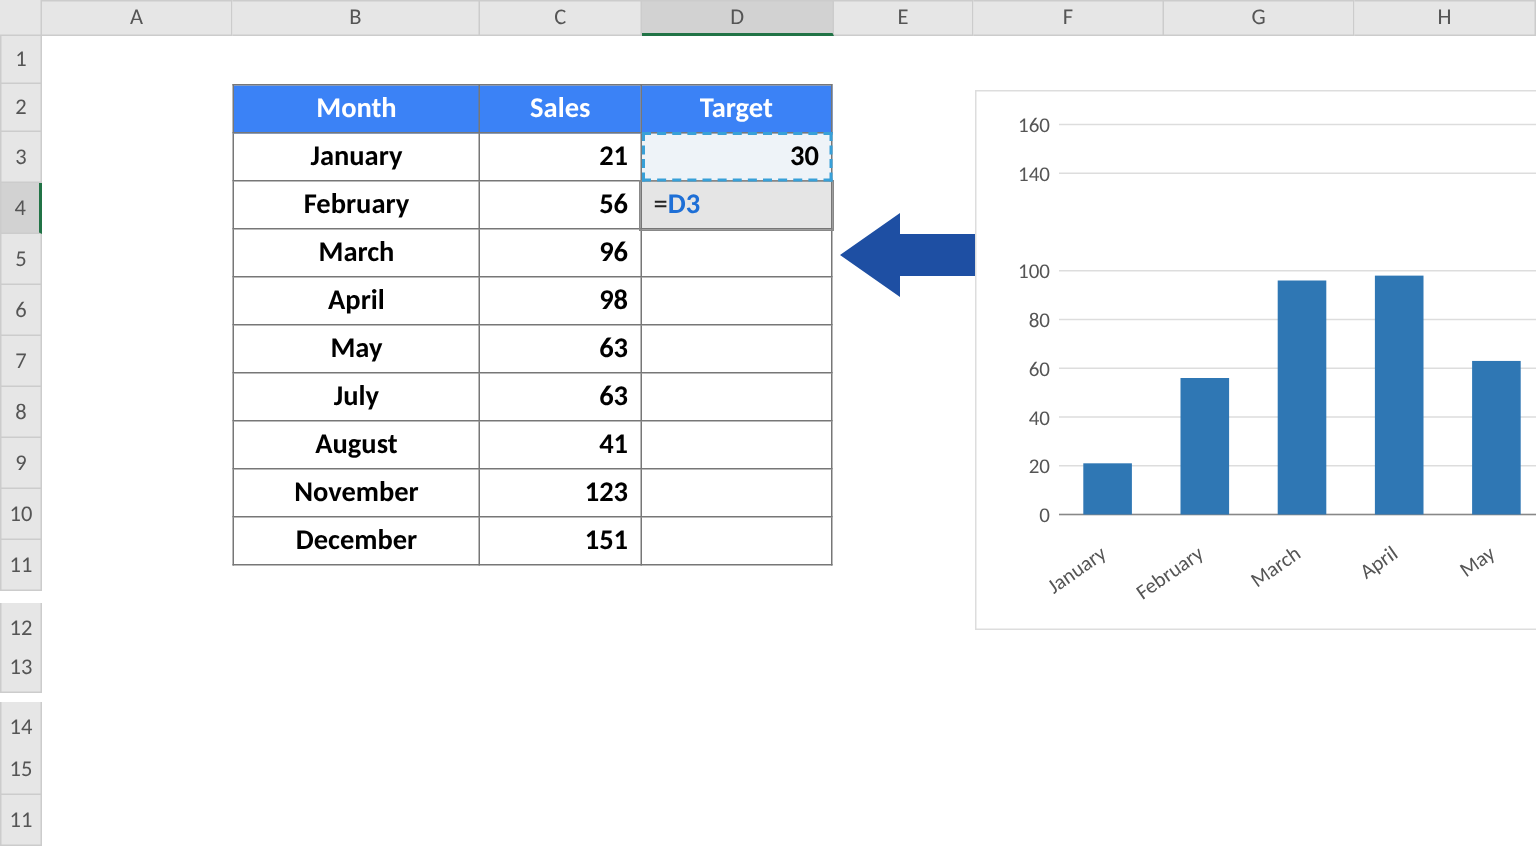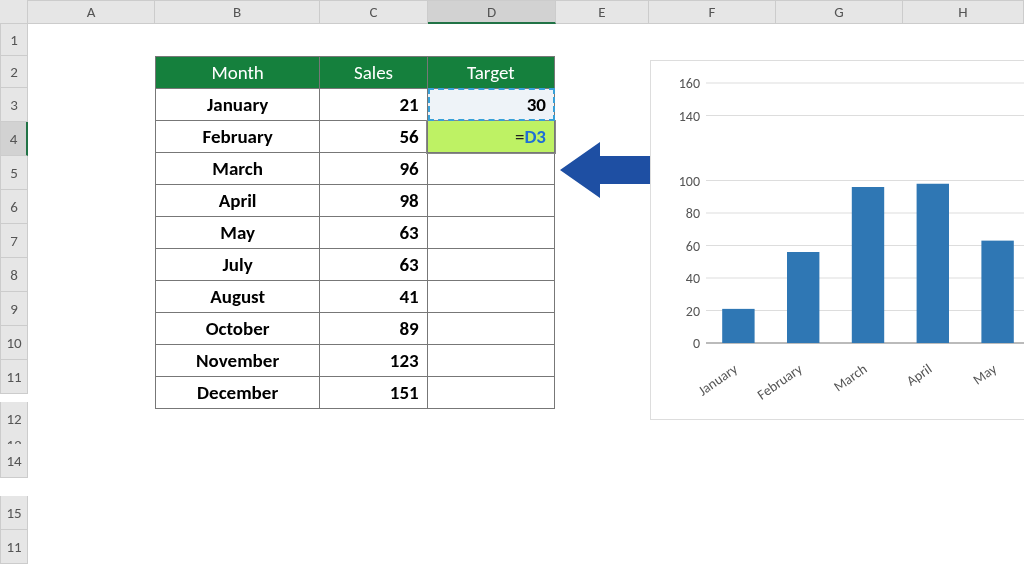--- a/index.html
+++ b/index.html
@@ -8,28 +8,28 @@
   .sheet { position: absolute; inset: 0; }
   .colhead, .rowhead { background: #e6e6e6; color: #555; display: flex; align-items: center; justify-content: center; font-size: 15px; border-right: 1px solid #ccc; border-bottom: 1px solid #ccc; position: absolute; }
   .colhead { top: 0; height: 24px; border-top: 1px solid #ccc; }
   .rowhead { left: 0; width: 28px; border-left: 1px solid #ccc; }
   .corner { position: absolute; left: 0; top: 0; width: 28px; height: 24px; background: #e6e6e6; border-right: 1px solid #ccc; border-bottom: 1px solid #ccc; }
   .sel-col { background: #d2d2d2 !important; border-bottom: 2px solid #217346 !important; }
   .sel-row { background: #d2d2d2 !important; border-right: 2px solid #217346 !important; }
 
   .table { position: absolute; left: 155px; top: 56px; width: 400px; border-collapse: collapse; }
   .table td { border: 1px solid #777; height: 32px; padding: 0 8px; font-size: 19px; vertical-align: middle; }
-  .h { background: #15803d; color: #fff; font-weight: normal; text-align: center; }
+  .h { background: #3b82f6; color: #fff; font-weight: bold; text-align: center; }
   .m { font-weight: bold; text-align: center; }
   .v { font-weight: bold; text-align: right; margin-top: 22px; }
   .t { text-align: right; }
   .marq { position: absolute; border: 2px dashed #38a0d8; pointer-events: none; }
   .formula .eq { color: #222; }
   .formula .ref { color: #1e6fd6; font-weight: 600; }
-  .formula { text-align: right; padding-left: 4px; background: #bef264; outline: 1px solid #888; }
+  .formula { text-align: left; padding-left: 4px; background: #e5e5e5; outline: 1px solid #888; }
 
   .arrow { position: absolute; left: 560px; top: 140px; fill: #1e4fa3; }
 
   .chart { position: absolute; left: 650px; top: 60px; width: 400px; height: 360px; background: #fff; border: 1px solid #ddd; padding: 12px 6px 6px 6px; }
   .chart svg { width: 100%; height: 100%; }
   .catlbl { font-size: 14px; fill: #555; }
   .bar { fill: #2f77b4; }
 </style>
 </head>
 <body>
@@ -53,21 +53,21 @@
       <div class="rowhead sel-row" style="top: 122px; height: 34px;">4</div>
       <div class="rowhead" style="top: 156px; height: 34px;">5</div>
       <div class="rowhead" style="top: 190px; height: 34px;">6</div>
       <div class="rowhead" style="top: 224px; height: 34px;">7</div>
       <div class="rowhead" style="top: 258px; height: 34px;">8</div>
       <div class="rowhead" style="top: 292px; height: 34px;">9</div>
       <div class="rowhead" style="top: 326px; height: 34px;">10</div>
       <div class="rowhead" style="top: 360px; height: 34px;">11</div>
       <div class="rowhead" style="top: 402px; height: 34px;">12</div>
       <div class="rowhead" style="top: 428px; height: 34px;">13</div>
-      <div class="rowhead" style="top: 444px; height: 34px;">14</div>
+      <div class="rowhead" style="top: 468px; height: 34px;">14</div>
       <div class="rowhead" style="top: 496px; height: 34px;">15</div>
       <div class="rowhead" style="top: 530px; height: 34px;">11</div>
     </div>
 
   <table class="table">
     <tbody>
         <tr>
       <td class="h" style="width:165px">Month</td>
       <td class="h" style="width:108px">Sales</td>
       <td class="h" style="width:128px">Target</td>
@@ -100,25 +100,20 @@
           <td class="t"></td>
         </tr>
         <tr>
           <td class="m">July</td>
           <td class="v">63</td>
           <td class="t"></td>
         </tr>
         <tr>
           <td class="m">August</td>
           <td class="v">41</td>
-          <td class="t"></td>
-        </tr>
-        <tr>
-          <td class="m">October</td>
-          <td class="v">89</td>
           <td class="t"></td>
         </tr>
         <tr>
           <td class="m">November</td>
           <td class="v">123</td>
           <td class="t"></td>
         </tr>
         <tr>
           <td class="m">December</td>
           <td class="v">151</td>

